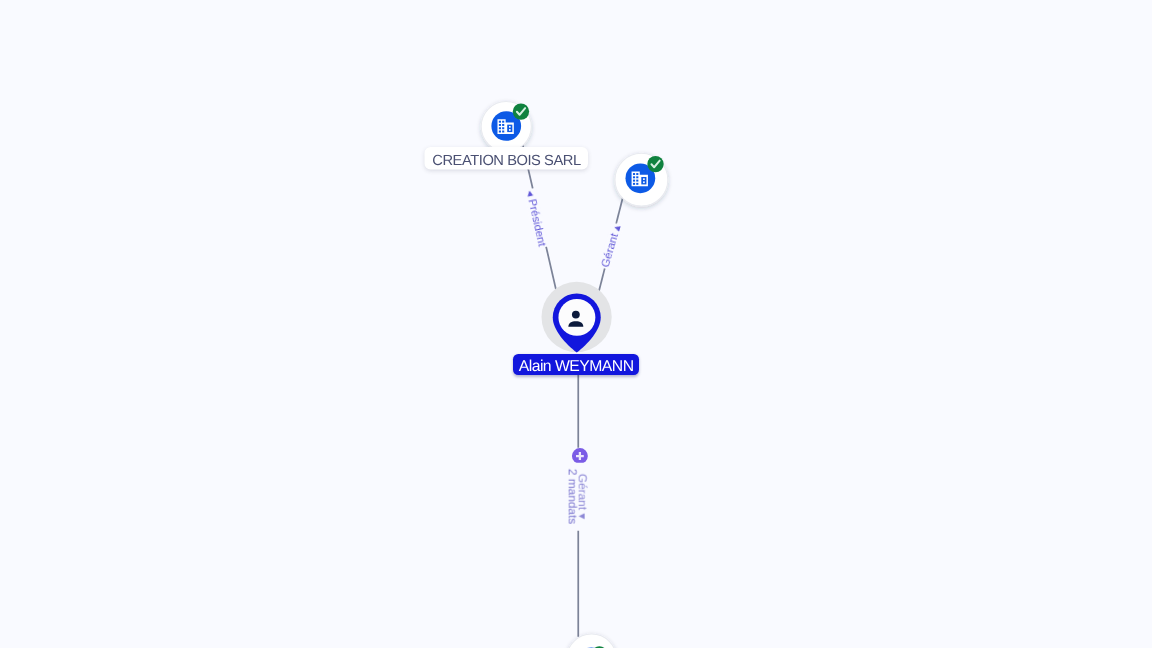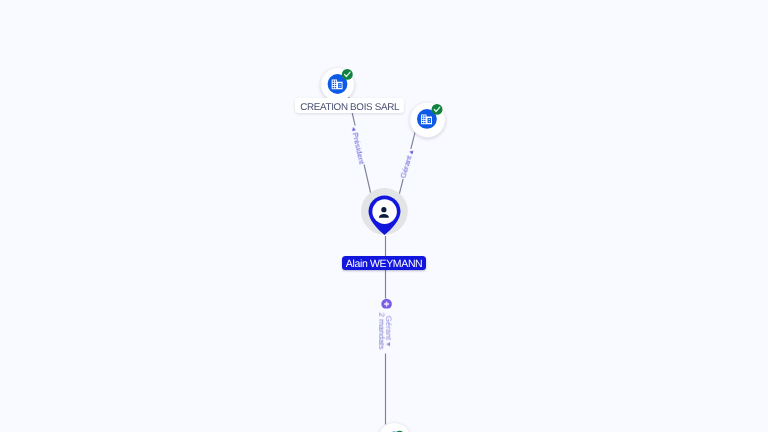--- a/index.html
+++ b/index.html
@@ -94,24 +94,24 @@
         <path d="M396.9 436.4 L398.7 438.4 L402.4 434" stroke="#d6f0e1" stroke-width="1.3" fill="none" stroke-linecap="round" stroke-linejoin="round"></path>
       </g>
     </g>
 
     <g>
       <circle cx="386.6" cy="304" r="5.3" fill="#7b5ce6"></circle>
       <path d="M386.6 301.4 v5.2 M384 304 h5.2" stroke="#ece7fb" stroke-width="1.5" stroke-linecap="butt"></path>
     </g>
   </svg>
 
-  <div class="nodelabel" style="left:295px;top:97.6px;">CREATION BOIS SARL</div>
+  <div class="nodelabel" style="left:283px;top:97.6px;">CREATION BOIS SARL</div>
 
 
-  <div class="pinlabel" style="left:341.8px;top:235.8px;margin-top:20px;">Alain WEYMANN</div>
+  <div class="pinlabel" style="left:341.8px;top:235.8px;">Alain WEYMANN</div>
 
   <div class="edgelabel" style="left:353.4px;top:125.5px;transform:rotate(77.5deg) translate(0,-50%);">◂ Président</div>
 
   <div class="edgelabel" style="left:402.6px;top:179px;transform:rotate(-73.5deg) translate(0,-50%);">Gérant ▴</div>
 
   <div class="expanderlabel">
     <div>Gérant ▾</div>
     <div>2 mandats</div>
   </div>
 </div>

